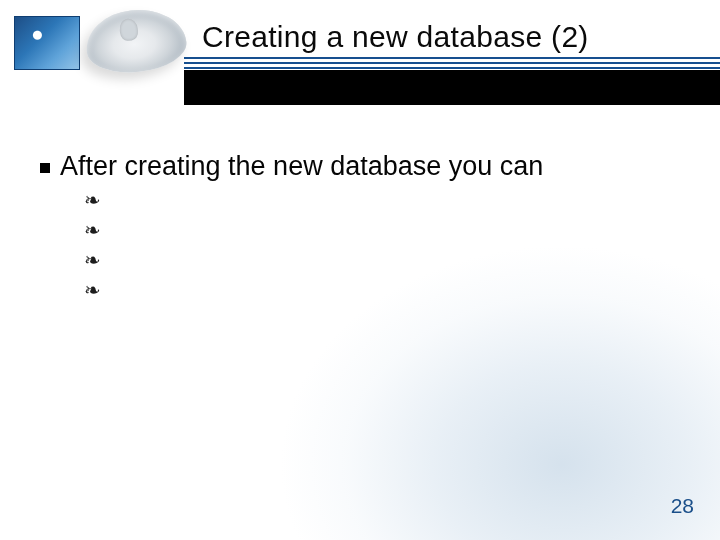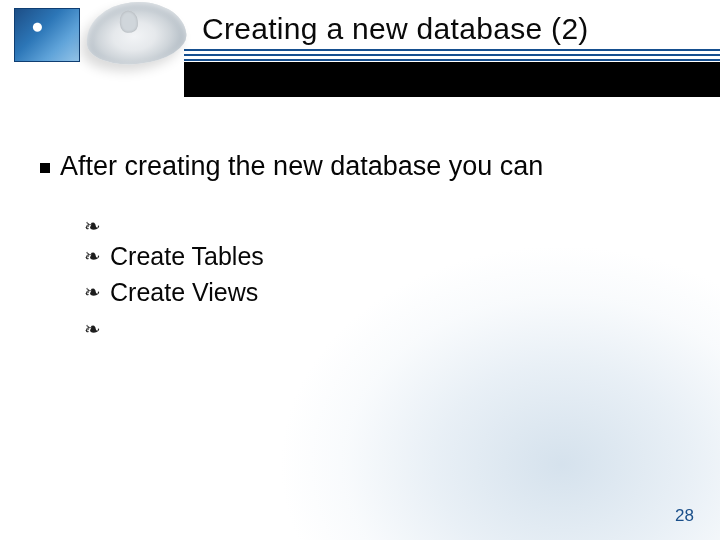--- a/index.html
+++ b/index.html
@@ -13,21 +13,21 @@
         rgba(179,202,222,0.55) 0%,
         rgba(198,216,232,0.40) 35%,
         rgba(225,235,244,0.22) 60%,
         rgba(255,255,255,0) 78%),
       #ffffff;
   }
 
   
   .header-wrap {
     position: absolute;
-    top: 0; left: 0; right: 0;
+    top: 8px; left: 0; right: 0;
     height: 102px;
     padding-left: 32px;
   }
   .photo-square {
     position: absolute;
     top: 8px; left: 14px;
     width: 66px; height: 54px;
     background:
       radial-gradient(circle at 35% 35%, #ffffff 0 4px, transparent 5px),
       linear-gradient(135deg,#1d4e86 0%, #2c76b7 40%, #5fa3d9 70%, #94c4e8 100%);
@@ -81,21 +81,21 @@
   
   .content {
     position: absolute;
     top: 150px;
     left: 40px;
     right: 40px;
   }
   .lvl1 {
     font-size: 27px;
     color: #050505;
-    margin-bottom: 26px;
+    margin-bottom: 0;
     line-height: 1.25;
   }
   .lvl1 .bullet-sq {
     display: inline-block;
     width: 10px; height: 10px;
     background: #000;
     margin-right: 10px;
     vertical-align: 2px;
   }
   .lvl2-wrap {
@@ -116,22 +116,22 @@
     font-family: "Segoe Script","Brush Script MT","Apple Chancery",cursive;
     font-size: 20px;
     color: #1d1d1d;
     line-height: 1;
     padding-top: 6px;
   }
 
   .page-num {
     position: absolute;
     right: 26px;
-    bottom: 14px;
-    font-size: 17px;
+    bottom: 22px;
+    font-size: 21px;
     color: #1a4f8a;
   }
 </style>
 </head>
 <body>
 
 <div class="slide">
 
   <div class="header-wrap">
     <div class="photo-square"></div>
@@ -148,25 +148,23 @@
   <div class="content">
     <div class="lvl1">
       <span class="bullet-sq"></span><span>After creating the new database you can</span>
     </div>
     <div class="lvl2-wrap">
       <div class="lvl2">
         <span class="swash">❧</span>
       </div>
       <div class="lvl2">
         <span class="swash">❧</span>
-        <span>Create Tables</span>
       </div>
       <div class="lvl2">
         <span class="swash">❧</span>
-        <span>Create Views</span>
       </div>
       <div class="lvl2">
         <span class="swash">❧</span>
       </div>
     </div>
   </div>
 
   <div class="page-num">28</div>
 </div>
 

